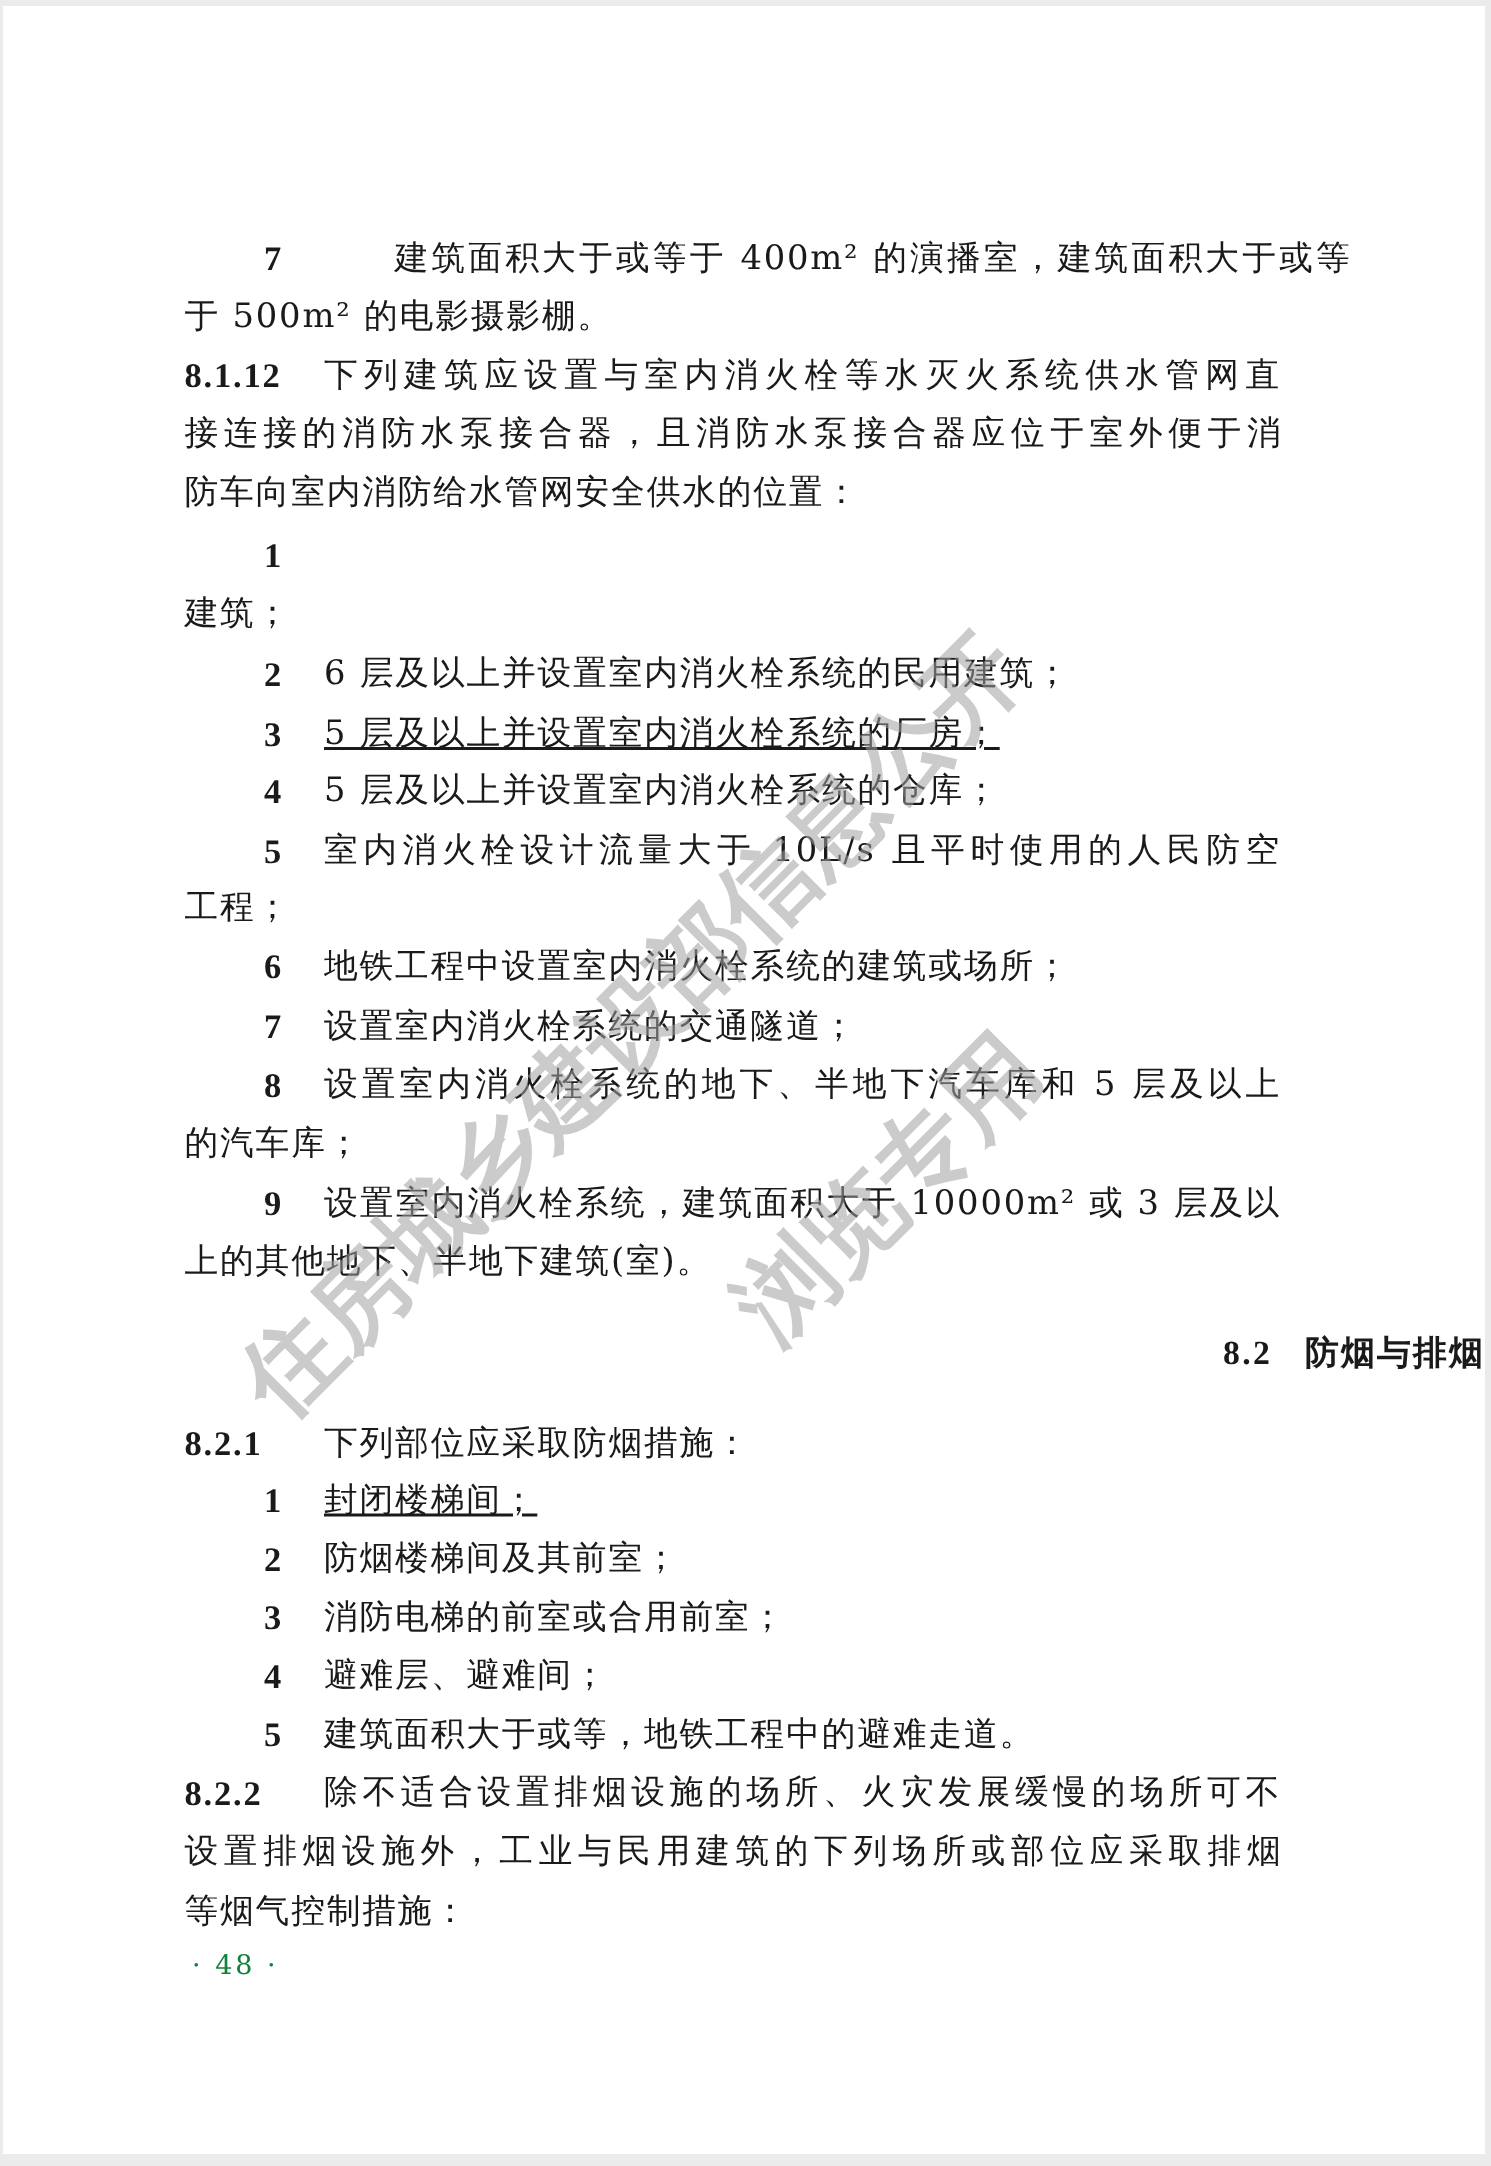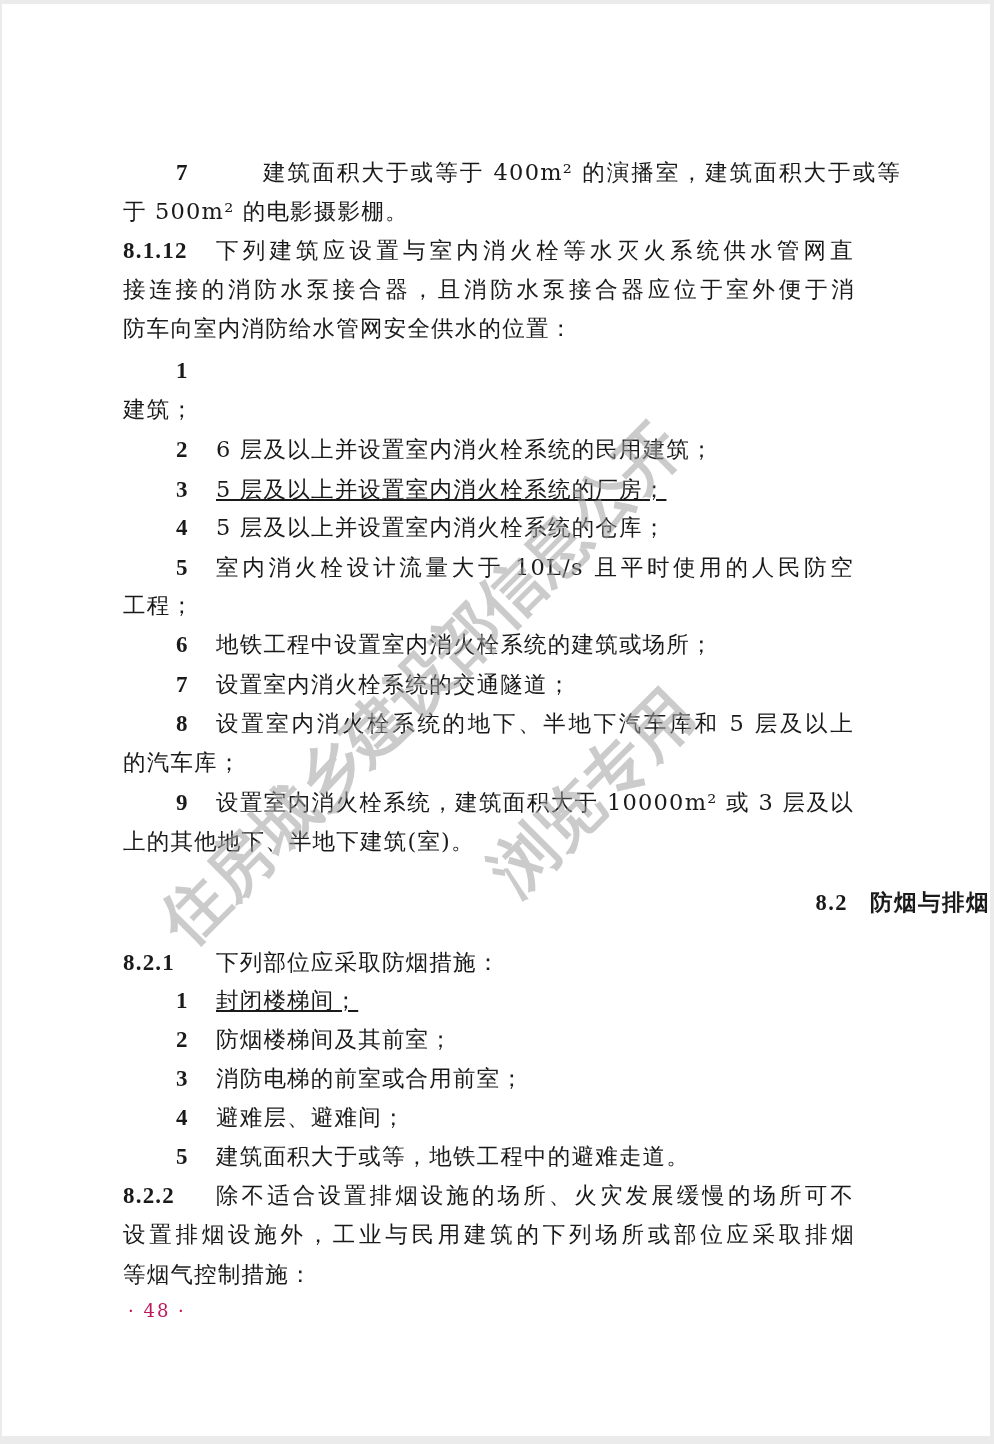--- a/index.html
+++ b/index.html
@@ -21,21 +21,21 @@
   .clause {
     position: absolute; left: 121px; font-weight: bold; font-family: "Liberation Serif", serif; font-size: 23px;
   }
   .justify { text-align: justify; text-align-last: justify; width: 732px; }
   .heading {
     position: absolute; left: 0; width: 988px; text-align: right; font-weight: bold;
     font-size: 22.5px; letter-spacing: 1.5px; height: 40px; line-height: 40px;
   }
   .heading .hnum { font-family: "Liberation Serif", serif; margin-right: 22px; }
   .pagenum {
-    position: absolute; left: 126px; font-size: 18px; color: #be185d; letter-spacing: 2px;
+    position: absolute; left: 126px; font-size: 18px; color: #15803d; letter-spacing: 2px;
   }
   .watermark {
     position: absolute; pointer-events: none; color: rgba(160,160,160,0.55);
     font-family: "DejaVu Sans", sans-serif; font-weight: bold; white-space: nowrap;
     transform-origin: left center;
   }
 </style>
 </head>
 <body>
 

